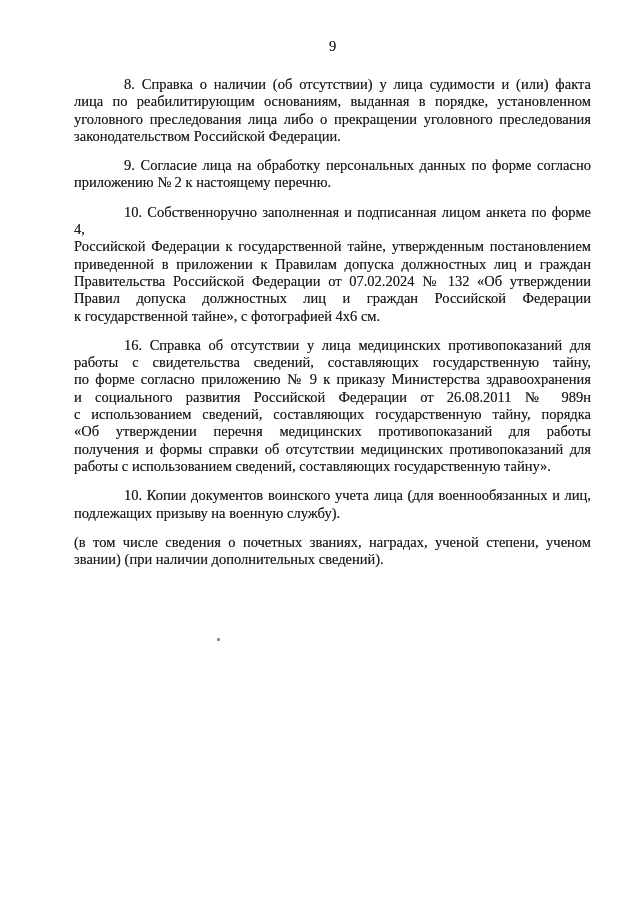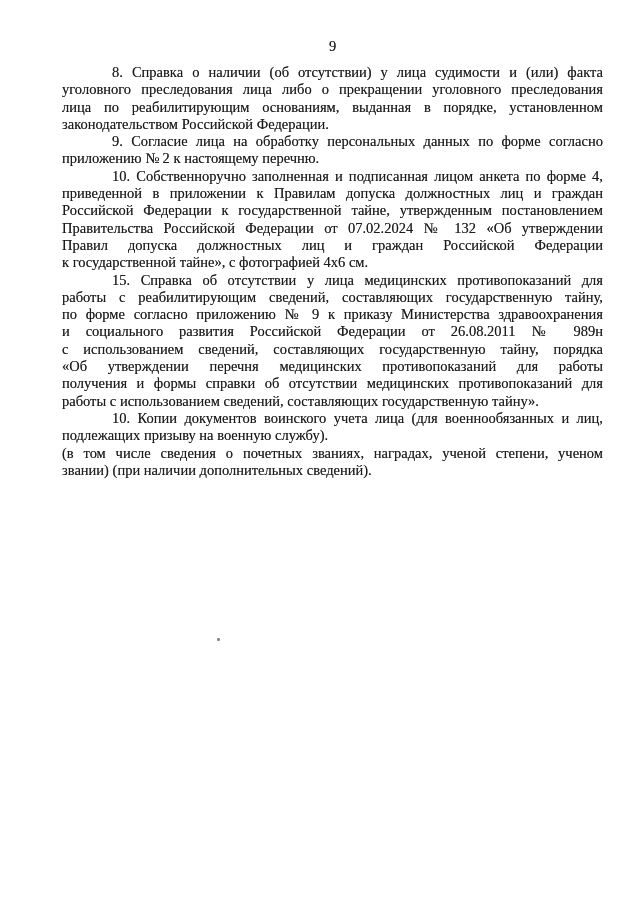--- a/index.html
+++ b/index.html
@@ -26,21 +26,21 @@
     line-height: 17px;
     text-shadow: 0 0 0.4px rgba(0,0,0,0.55);
   }
   .content {
     position: absolute;
     top: 64px;
     left: 62px;
     width: 541px;
   }
   .paragraph {
-    margin: 0;
+    margin: 12px;
     padding: 0;
   }
   .line {
     font-size: 14.5px;
     line-height: 17.3px;
     white-space: normal;
     text-shadow: 0 0 0.4px rgba(0,0,0,0.55);
   }
   .line.first {
     text-indent: 50px;
@@ -65,39 +65,39 @@
 </style>
 </head>
 <body>
 
 <div class="page">
   <div class="page-number">9</div>
 
   <div class="content" id="paragraphs">
       <div class="paragraph">
         <div class="line first just">8. Справка о наличии (об отсутствии) у лица судимости и (или) факта</div>
+        <div class="line just">лица по реабилитирующим основаниям, выданная в порядке, установленном</div>
         <div class="line just">уголовного преследования лица либо о прекращении уголовного преследования</div>
-        <div class="line just">лица по реабилитирующим основаниям, выданная в порядке, установленном</div>
         <div class="line last">законодательством Российской Федерации.</div>
       </div>
       <div class="paragraph">
         <div class="line first just">9. Согласие лица на обработку персональных данных по форме согласно</div>
         <div class="line last">приложению № 2 к настоящему перечню.</div>
       </div>
       <div class="paragraph">
         <div class="line first just">10. Собственноручно заполненная и подписанная лицом анкета по форме 4,</div>
+        <div class="line just">Российской Федерации к государственной тайне, утвержденным постановлением</div>
         <div class="line just">приведенной в приложении к Правилам допуска должностных лиц и граждан</div>
-        <div class="line just">Российской Федерации к государственной тайне, утвержденным постановлением</div>
         <div class="line just">Правительства Российской Федерации от 07.02.2024 № 132 «Об утверждении</div>
         <div class="line just">Правил допуска должностных лиц и граждан Российской Федерации</div>
         <div class="line last">к государственной тайне», с фотографией 4х6 см.</div>
       </div>
       <div class="paragraph">
-        <div class="line first just">15. Справка об отсутствии у лица медицинских противопоказаний для</div>
-        <div class="line just">работы с реабилитирующим сведений, составляющих государственную тайну,</div>
+        <div class="line first just">16. Справка об отсутствии у лица медицинских противопоказаний для</div>
+        <div class="line just">работы с свидетельства сведений, составляющих государственную тайну,</div>
         <div class="line just">по форме согласно приложению № 9 к приказу Министерства здравоохранения</div>
         <div class="line just">и социального развития Российской Федерации от 26.08.2011 № 989н</div>
         <div class="line just">с использованием сведений, составляющих государственную тайну, порядка</div>
         <div class="line just">«Об утверждении перечня медицинских противопоказаний для работы</div>
         <div class="line just">получения и формы справки об отсутствии медицинских противопоказаний для</div>
         <div class="line last">работы с использованием сведений, составляющих государственную тайну».</div>
       </div>
       <div class="paragraph">
         <div class="line first just">10. Копии документов воинского учета лица (для военнообязанных и лиц,</div>
         <div class="line last">подлежащих призыву на военную службу).</div>

